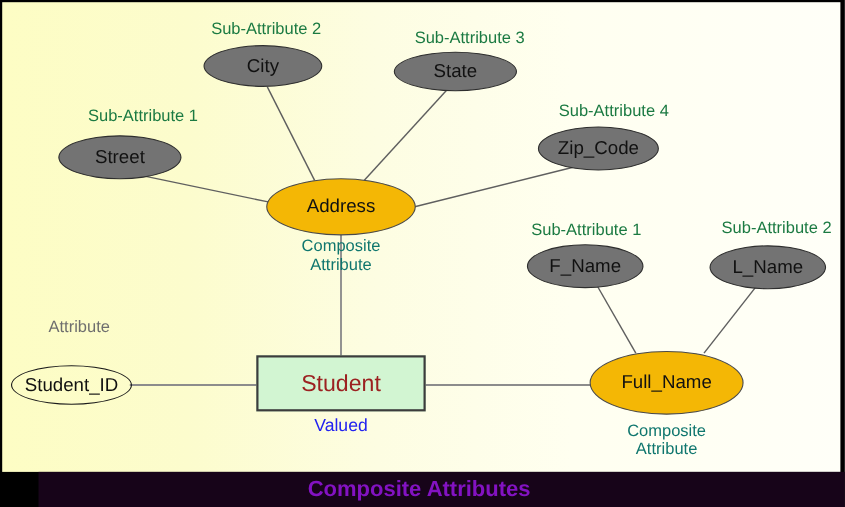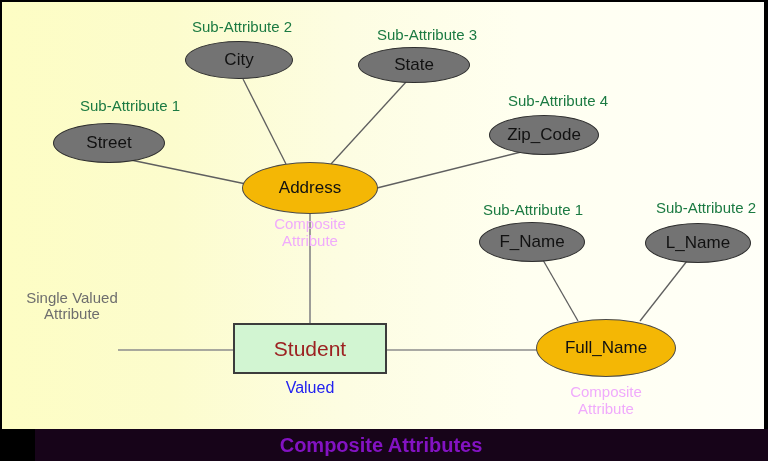--- a/index.html
+++ b/index.html
@@ -62,21 +62,21 @@
   }
 
   .caption {
     position: absolute;
     text-align: center;
     font-size: 15px;
     line-height: 17px;
     white-space: nowrap;
   }
   .caption.green  { color: #1b7a42; }
-  .caption.purple { color: #f0abfc; }
+  .caption.purple { color: #0f766e; }
   .caption.blue   { color: #2222f0; font-size: 16px; }
   .caption.gray   { color: #6e6e6e; line-height: 16px; }
 
   .title-bar {
     position: absolute;
     left: 0; top: 429px;
     width: 768px; height: 32px;
     background: #170419;
     display: flex;
     align-items: center;
@@ -134,20 +134,23 @@
   </div>
 
   <div class="node ellipse composite" style="left:242px; top:162px; width:136px; height:52px;">
     <span>Address</span>
   </div>
 
   <div class="node ellipse composite" style="left:536px; top:319px; width:140px; height:58px;">
     <span>Full_Name</span>
   </div>
 
+  <div class="node ellipse plain-ellipse" style="left:10px; top:332px; width:110px; height:36px;">
+    <span>Student_ID</span>
+  </div>
 
   <div class="node entity-rect" style="left:233px; top:323px; width:154px; height:51px;">
     <span>Student</span>
   </div>
 
   <div class="caption green" style="left:70px;  top:97px;  width:120px;">Sub-Attribute 1</div>
   <div class="caption green" style="left:182px; top:18px;  width:120px;">Sub-Attribute 2</div>
   <div class="caption green" style="left:367px; top:26px;  width:120px;">Sub-Attribute 3</div>
   <div class="caption green" style="left:498px; top:92px;  width:120px;">Sub-Attribute 4</div>
   <div class="caption green" style="left:473px; top:201px; width:120px;">Sub-Attribute 1</div>
@@ -157,21 +160,20 @@
     <div>Composite</div>
     <div>Attribute</div>
   </div>
 
   <div class="caption purple" style="left:546px; top:383px; width:120px;">
     <div>Composite</div>
     <div>Attribute</div>
   </div>
 
   <div class="caption gray" style="left:12px; top:290px; width:120px;">
-    <div>Single Valued</div>
     <div>Attribute</div>
   </div>
 
   <div class="caption blue" style="left:270px; top:379px; width:80px;">Valued</div>
 
   <div class="title-bar">
     <span class="title">Composite Attributes</span>
   </div>
 
 </div>

